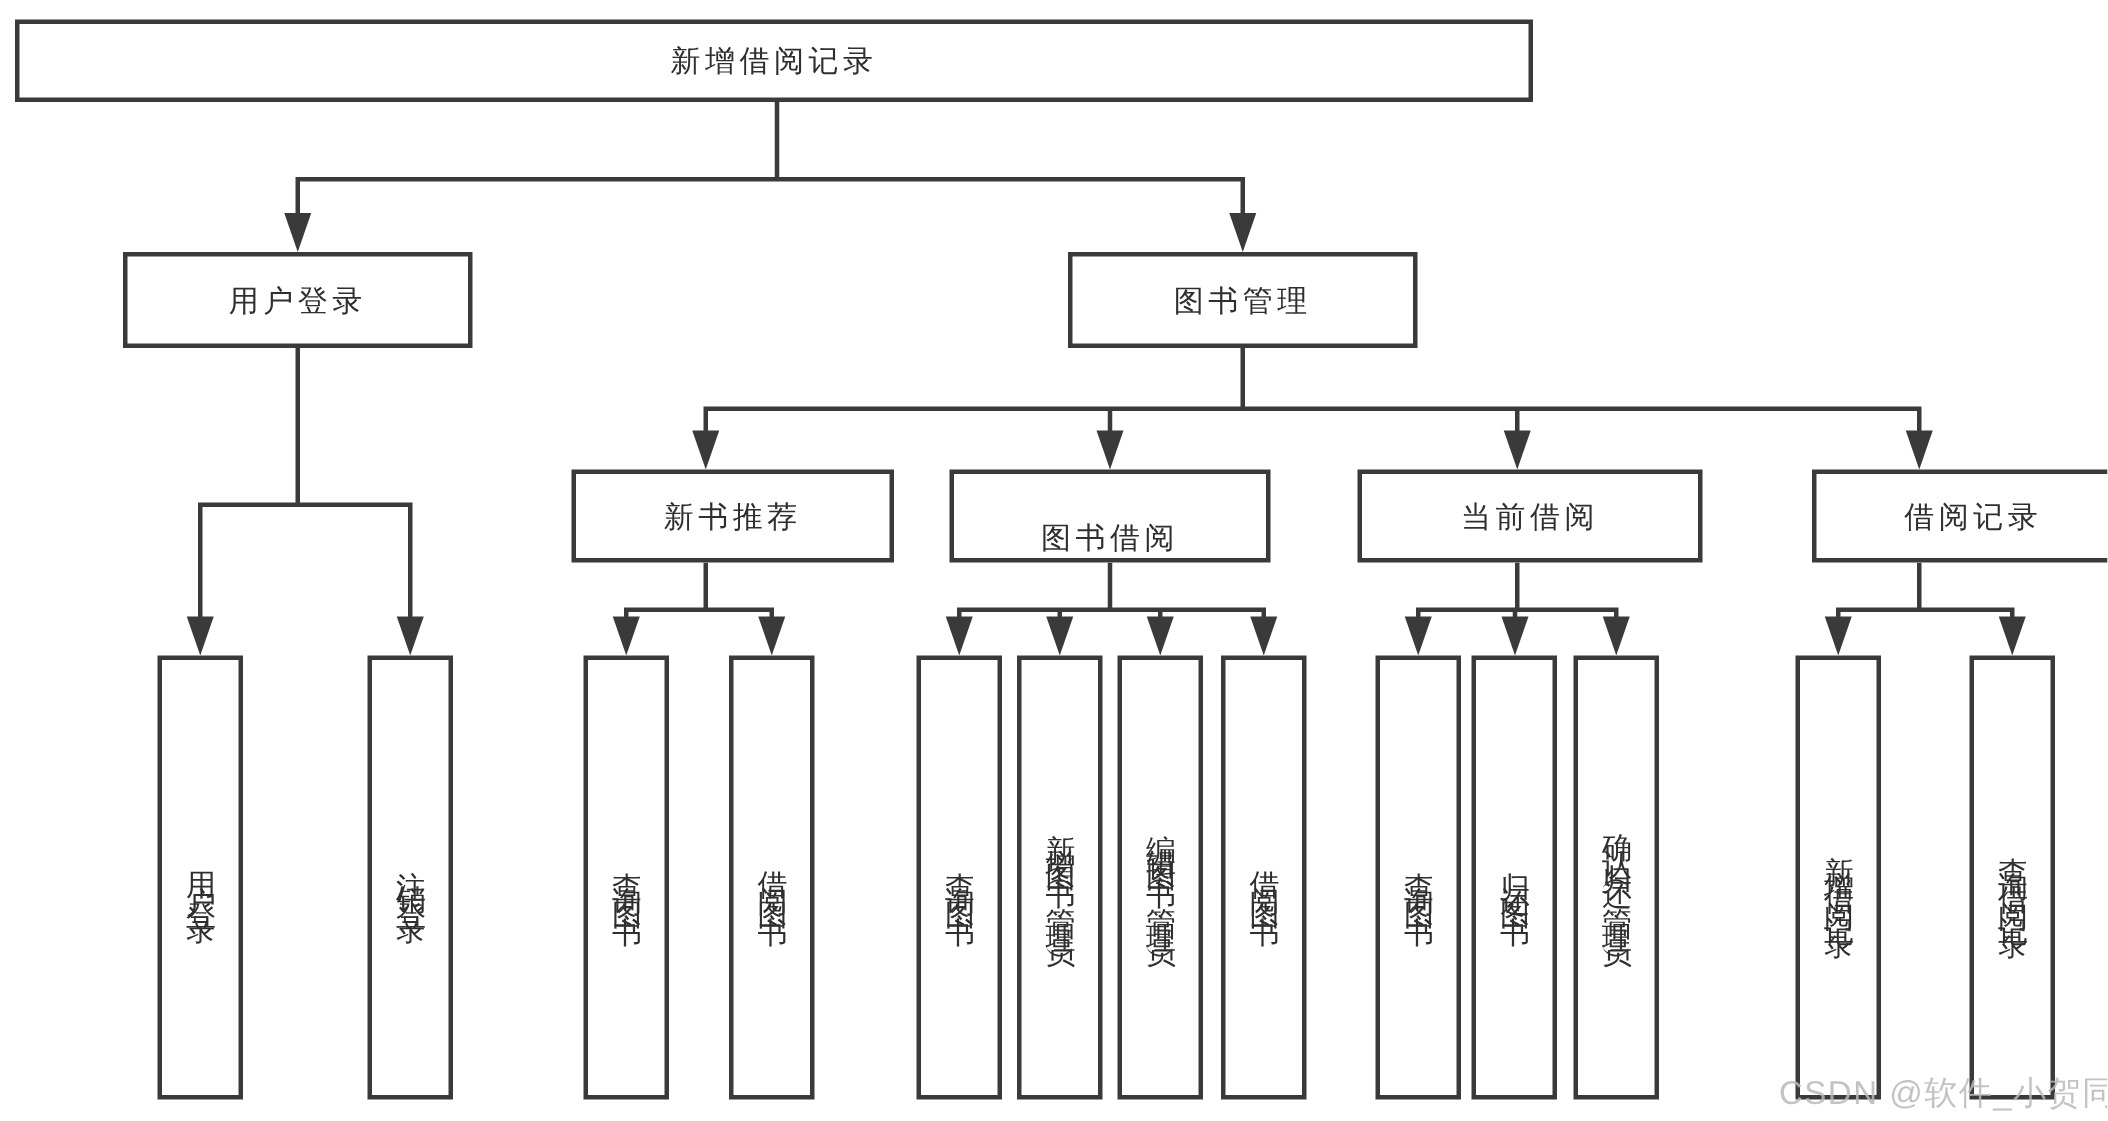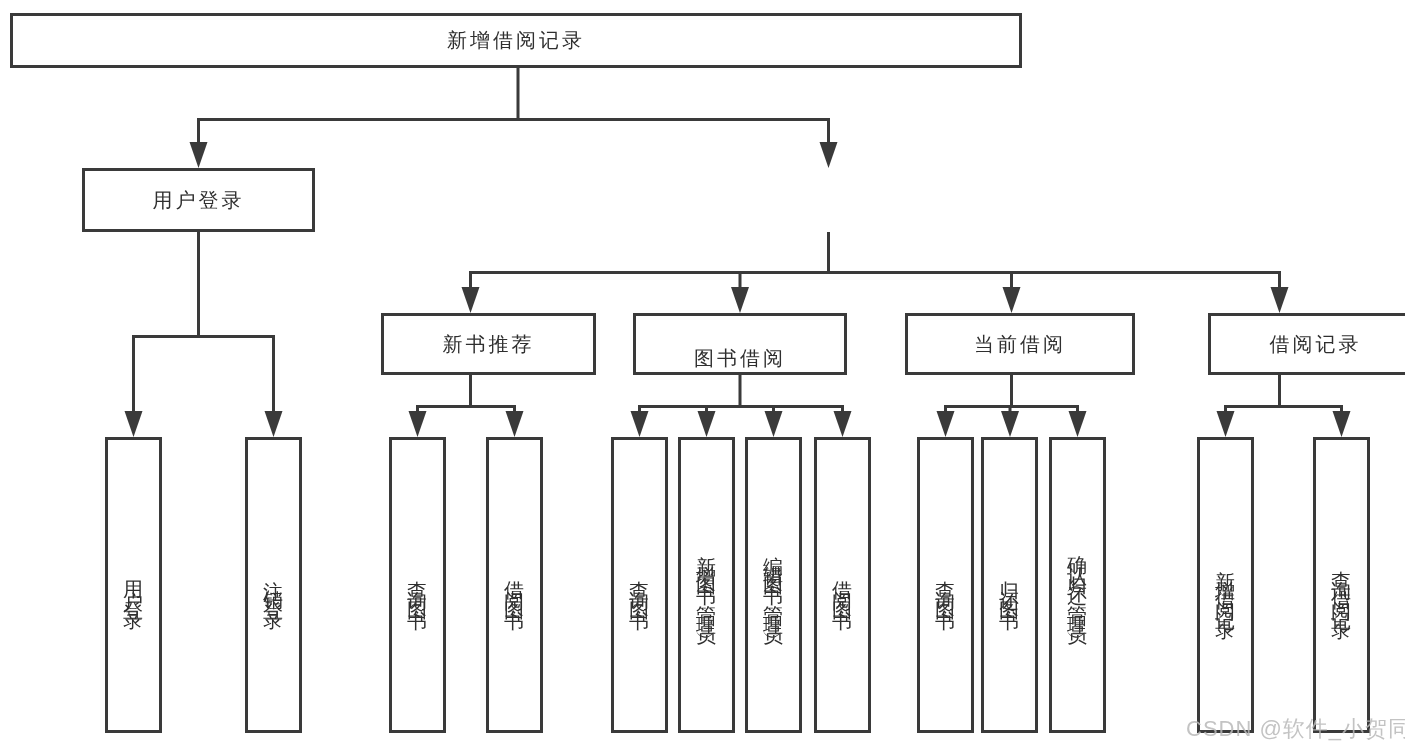--- a/index.html
+++ b/index.html
@@ -107,20 +107,23 @@
     </g>
   </svg>
 
   <div class="node" style="left:10px; top:13px; width:1012px; height:55px;">
     <span>新增借阅记录</span>
   </div>
 
   <div class="node" style="left:82px; top:168px; width:233px; height:64px;">
     <span>用户登录</span>
   </div>
+  <div class="node" style="left:712px; top:168px; width:233px; height:64px;">
+    <span>图书管理</span>
+  </div>
 
   <div class="node" style="left:381px; top:313px; width:215px; height:62px;">
     <span>新书推荐</span>
   </div>
   <div class="node" style="left:633px; top:313px; width:214px; height:62px;align-items:flex-end;">
     <span>图书借阅</span>
   </div>
   <div class="node" style="left:905px; top:313px; width:230px; height:62px;">
     <span>当前借阅</span>
   </div>

